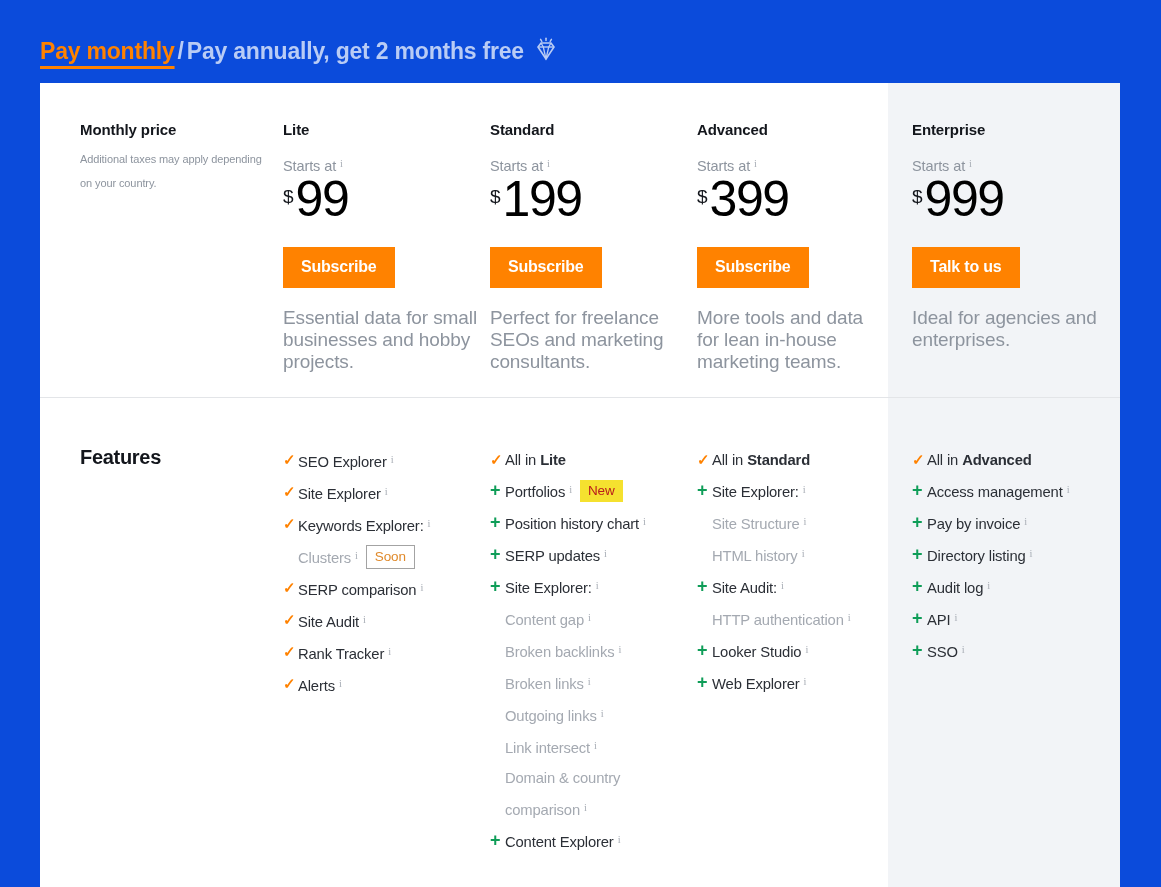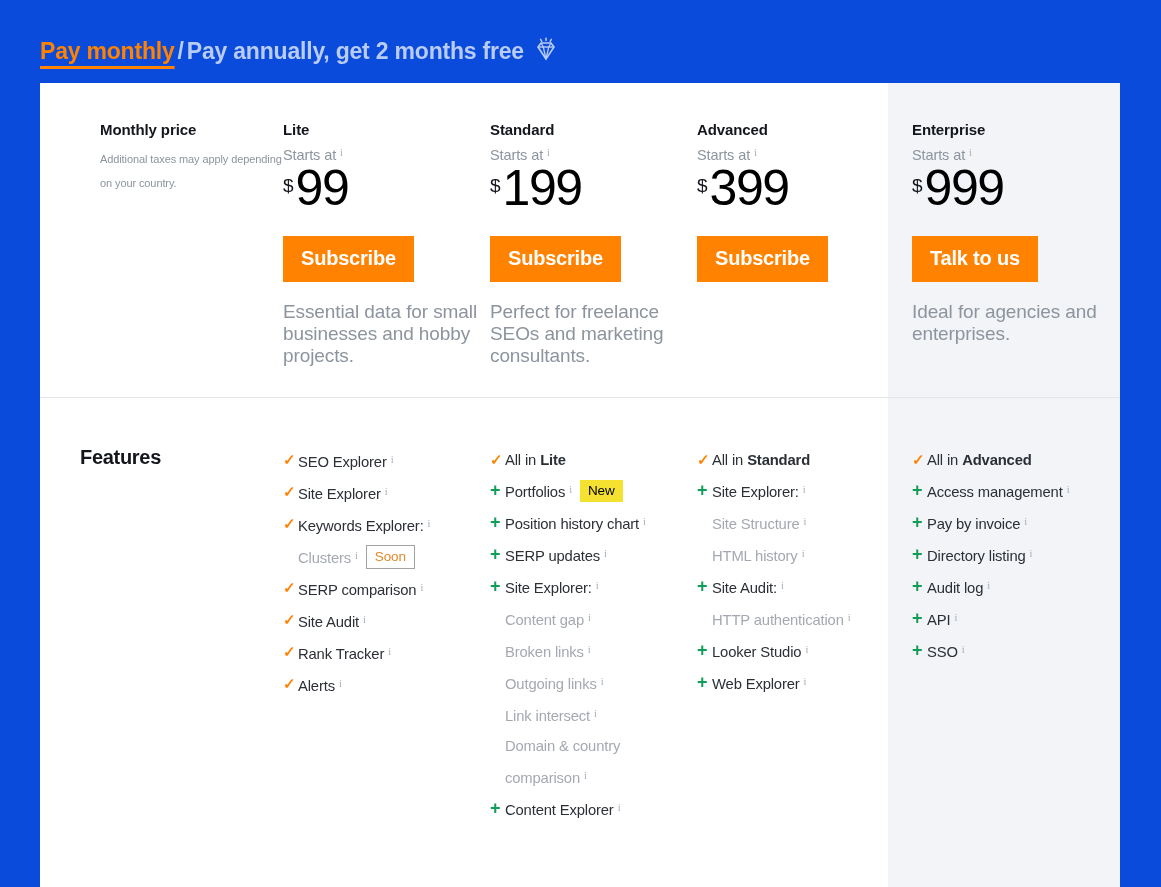--- a/index.html
+++ b/index.html
@@ -84,21 +84,21 @@
   .plan-head { position: absolute; top: 38px; }
   .plan-name {
     font-size: 15px;
     font-weight: 700;
     color: #13161c;
     letter-spacing: -0.1px;
   }
   .starts-at {
     font-size: 14.5px;
     color: #8d949e;
-    margin-top: 9px;
+    margin-top: 20px;
     letter-spacing: -0.1px;
   }
   .price-row {
     margin-top: 1px;
     display: flex;
     align-items: flex-start;
     height: 52px;
   }
   .price-currency {
     font-size: 19px;
@@ -113,21 +113,21 @@
     color: #000000;
     line-height: 0.96;
     letter-spacing: -1.5px;
     margin-left: 2px;
   }
   .cta-button {
     display: inline-block;
     margin-top: 20px;
     background: #ff8200;
     color: #ffffff;
-    font-size: 20px;
+    font-size: 16px;
     font-weight: 700;
     padding: 11px 18px 12px 18px;
     border: none;
     cursor: pointer;
     font-family: "Liberation Sans", sans-serif;
     letter-spacing: -0.2px;
   }
   .plan-desc {
     margin-top: 19px;
     font-size: 19px;
@@ -200,21 +200,21 @@
   }
 
   .badge {
     display: inline-block;
     font-size: 13.5px;
     line-height: 17px;
     padding: 2px 8px 3px 8px;
     margin-left: 8px;
     vertical-align: 2px;
   }
-  .badge-new  { background: #f5e12f; color: #000000; text-align: center; }
+  .badge-new  { background: #f5e12f; color: #b91c1c; text-align: center; }
   .badge-soon { background: #ffffff; color: #e08a2b; border: 1px solid #a3a3a3; }
 </style>
 </head>
 <body>
 
 <div id="billing-toggle">
   <span class="toggle-active">Pay monthly</span><span class="toggle-sep">/</span><span class="toggle-inactive">Pay annually, get 2 months free</span><span id="gem-icon">
     <svg width="28" height="28" viewBox="0 0 28 28" fill="none">
       <path d="M6 11 L14 23 L22 11 L19 7 L9 7 Z" stroke="#b9ccf5" stroke-width="1.6" fill="none"></path>
       <path d="M6 11 L22 11" stroke="#b9ccf5" stroke-width="1.4"></path>
@@ -224,21 +224,21 @@
       <path d="M19.4 3.4 L18.2 5.3" stroke="#b9ccf5" stroke-width="1.5" stroke-linecap="round"></path>
     </svg>
   </span>
 </div>
 
 <div id="pricing-card">
   <div id="enterprise-band"></div>
   <div id="section-divider"></div>
 
   <div class="col col-0">
-    <div class="plan-head" style="left:0;margin-left:20px;">
+    <div class="plan-head" style="left:0;">
       <div id="monthly-price-title">Monthly price</div>
       <div id="monthly-price-note">Additional taxes may apply depending on your country.</div>
     </div>
   </div>
   <div id="features-title">Features</div>
 
   <div id="plan-columns">
       <div class="plan-head" style="left: 243px; width: 200px;"><div class="plan-name">Lite</div><div class="starts-at"><span>Starts at</span><i class="info-i">i</i></div><div class="price-row">
           <span class="price-currency">$</span>
           <span class="price-value">99</span>
@@ -301,20 +301,24 @@
         <li class="feature-item">
           <span class="mark mark-plus">+</span>
           <span><span class="feat-text">Site Explorer:</span><i class="info-i">i</i></span>
         </li>
         <li class="feature-item">
           <span class="mark mark-none"></span>
           <span><span class="feat-text sub">Content gap</span><i class="info-i">i</i></span>
         </li>
         <li class="feature-item">
           <span class="mark mark-none"></span>
+          <span><span class="feat-text sub">Broken backlinks</span><i class="info-i">i</i></span>
+        </li>
+        <li class="feature-item">
+          <span class="mark mark-none"></span>
           <span><span class="feat-text sub">Broken links</span><i class="info-i">i</i></span>
         </li>
         <li class="feature-item">
           <span class="mark mark-none"></span>
           <span><span class="feat-text sub">Outgoing links</span><i class="info-i">i</i></span>
         </li>
         <li class="feature-item">
           <span class="mark mark-none"></span>
           <span><span class="feat-text sub">Link intersect</span><i class="info-i">i</i></span>
         </li>
@@ -323,21 +327,21 @@
           <span><span class="feat-text sub">Domain &amp; country comparison</span><i class="info-i">i</i></span>
         </li>
         <li class="feature-item">
           <span class="mark mark-plus">+</span>
           <span><span class="feat-text">Content Explorer</span><i class="info-i">i</i></span>
         </li>
       </ul>
       <div class="plan-head" style="left: 657px; width: 190px;"><div class="plan-name">Advanced</div><div class="starts-at"><span>Starts at</span><i class="info-i">i</i></div><div class="price-row">
           <span class="price-currency">$</span>
           <span class="price-value">399</span>
-        </div><button class="cta-button">Subscribe</button></div>
+        </div><button class="cta-button">Subscribe</button><div class="plan-desc">More tools and data for lean in-house marketing teams.</div></div>
       <ul class="feature-list" style="left: 657px; width: 190px;">
         <li class="feature-item">
           <span class="mark mark-check">✓</span>
           <span><span class="feat-text">All in </span><b>Standard</b></span>
         </li>
         <li class="feature-item">
           <span class="mark mark-plus">+</span>
           <span><span class="feat-text">Site Explorer:</span><i class="info-i">i</i></span>
         </li>
         <li class="feature-item">

